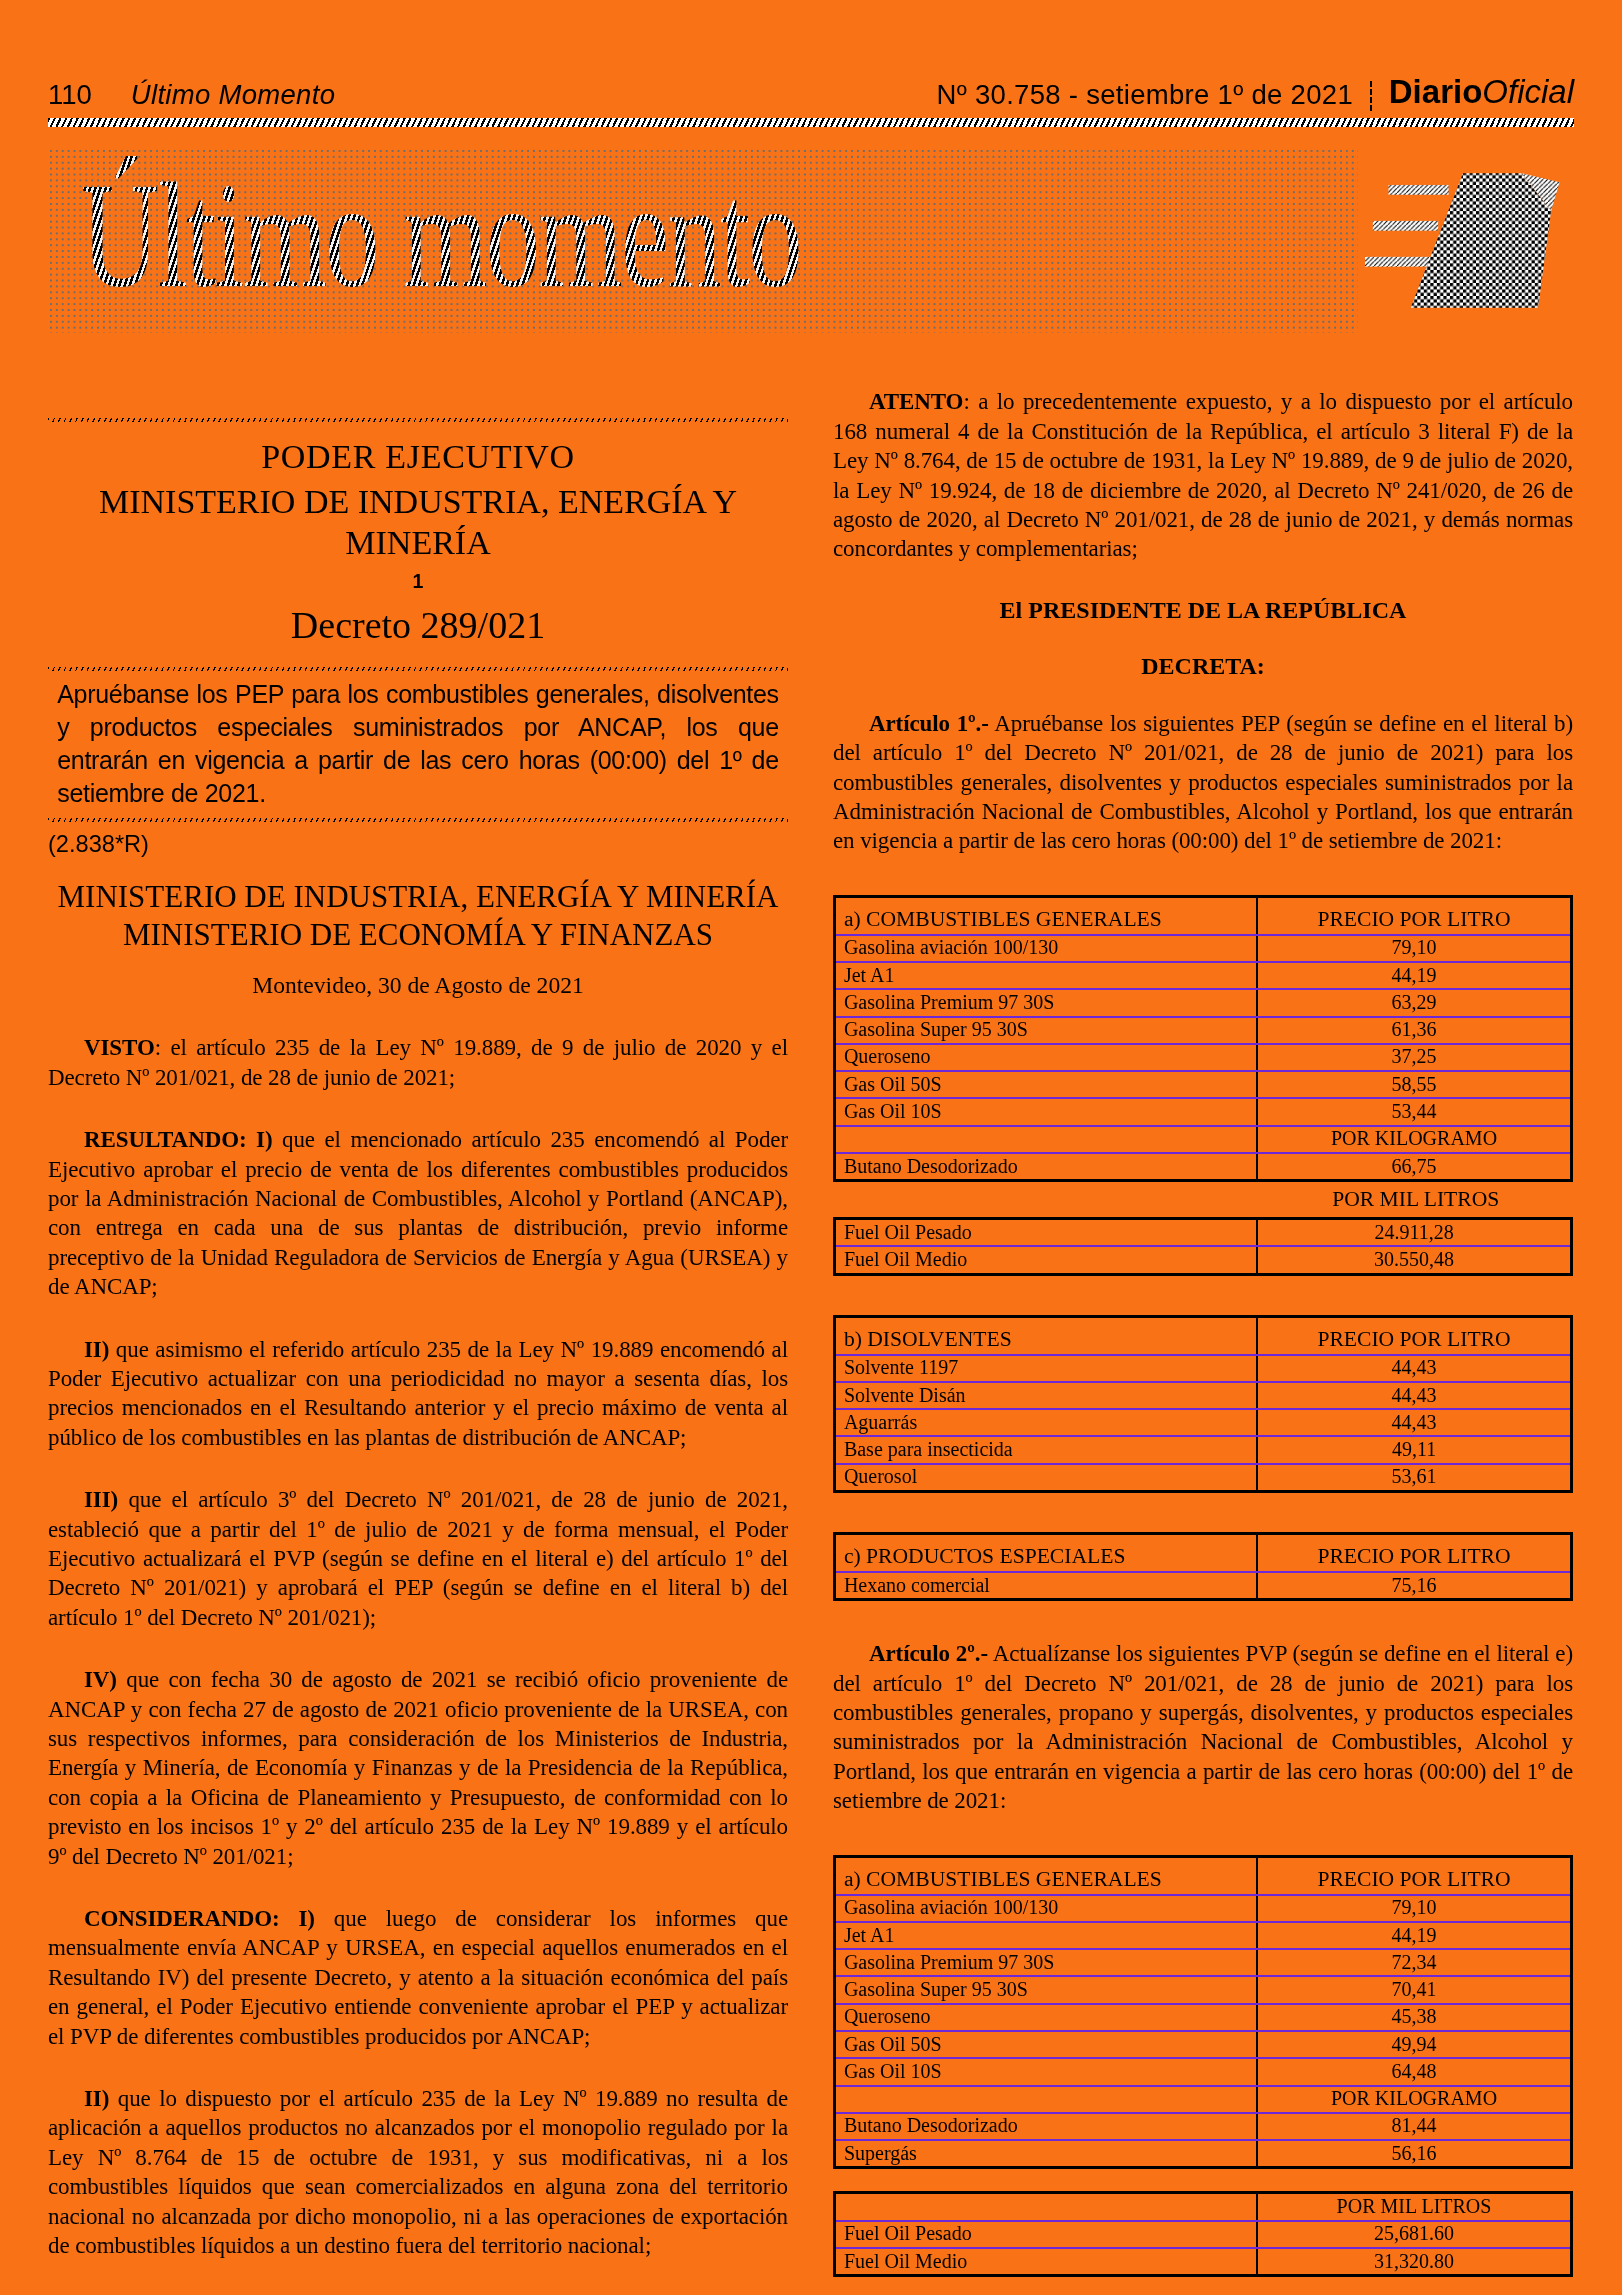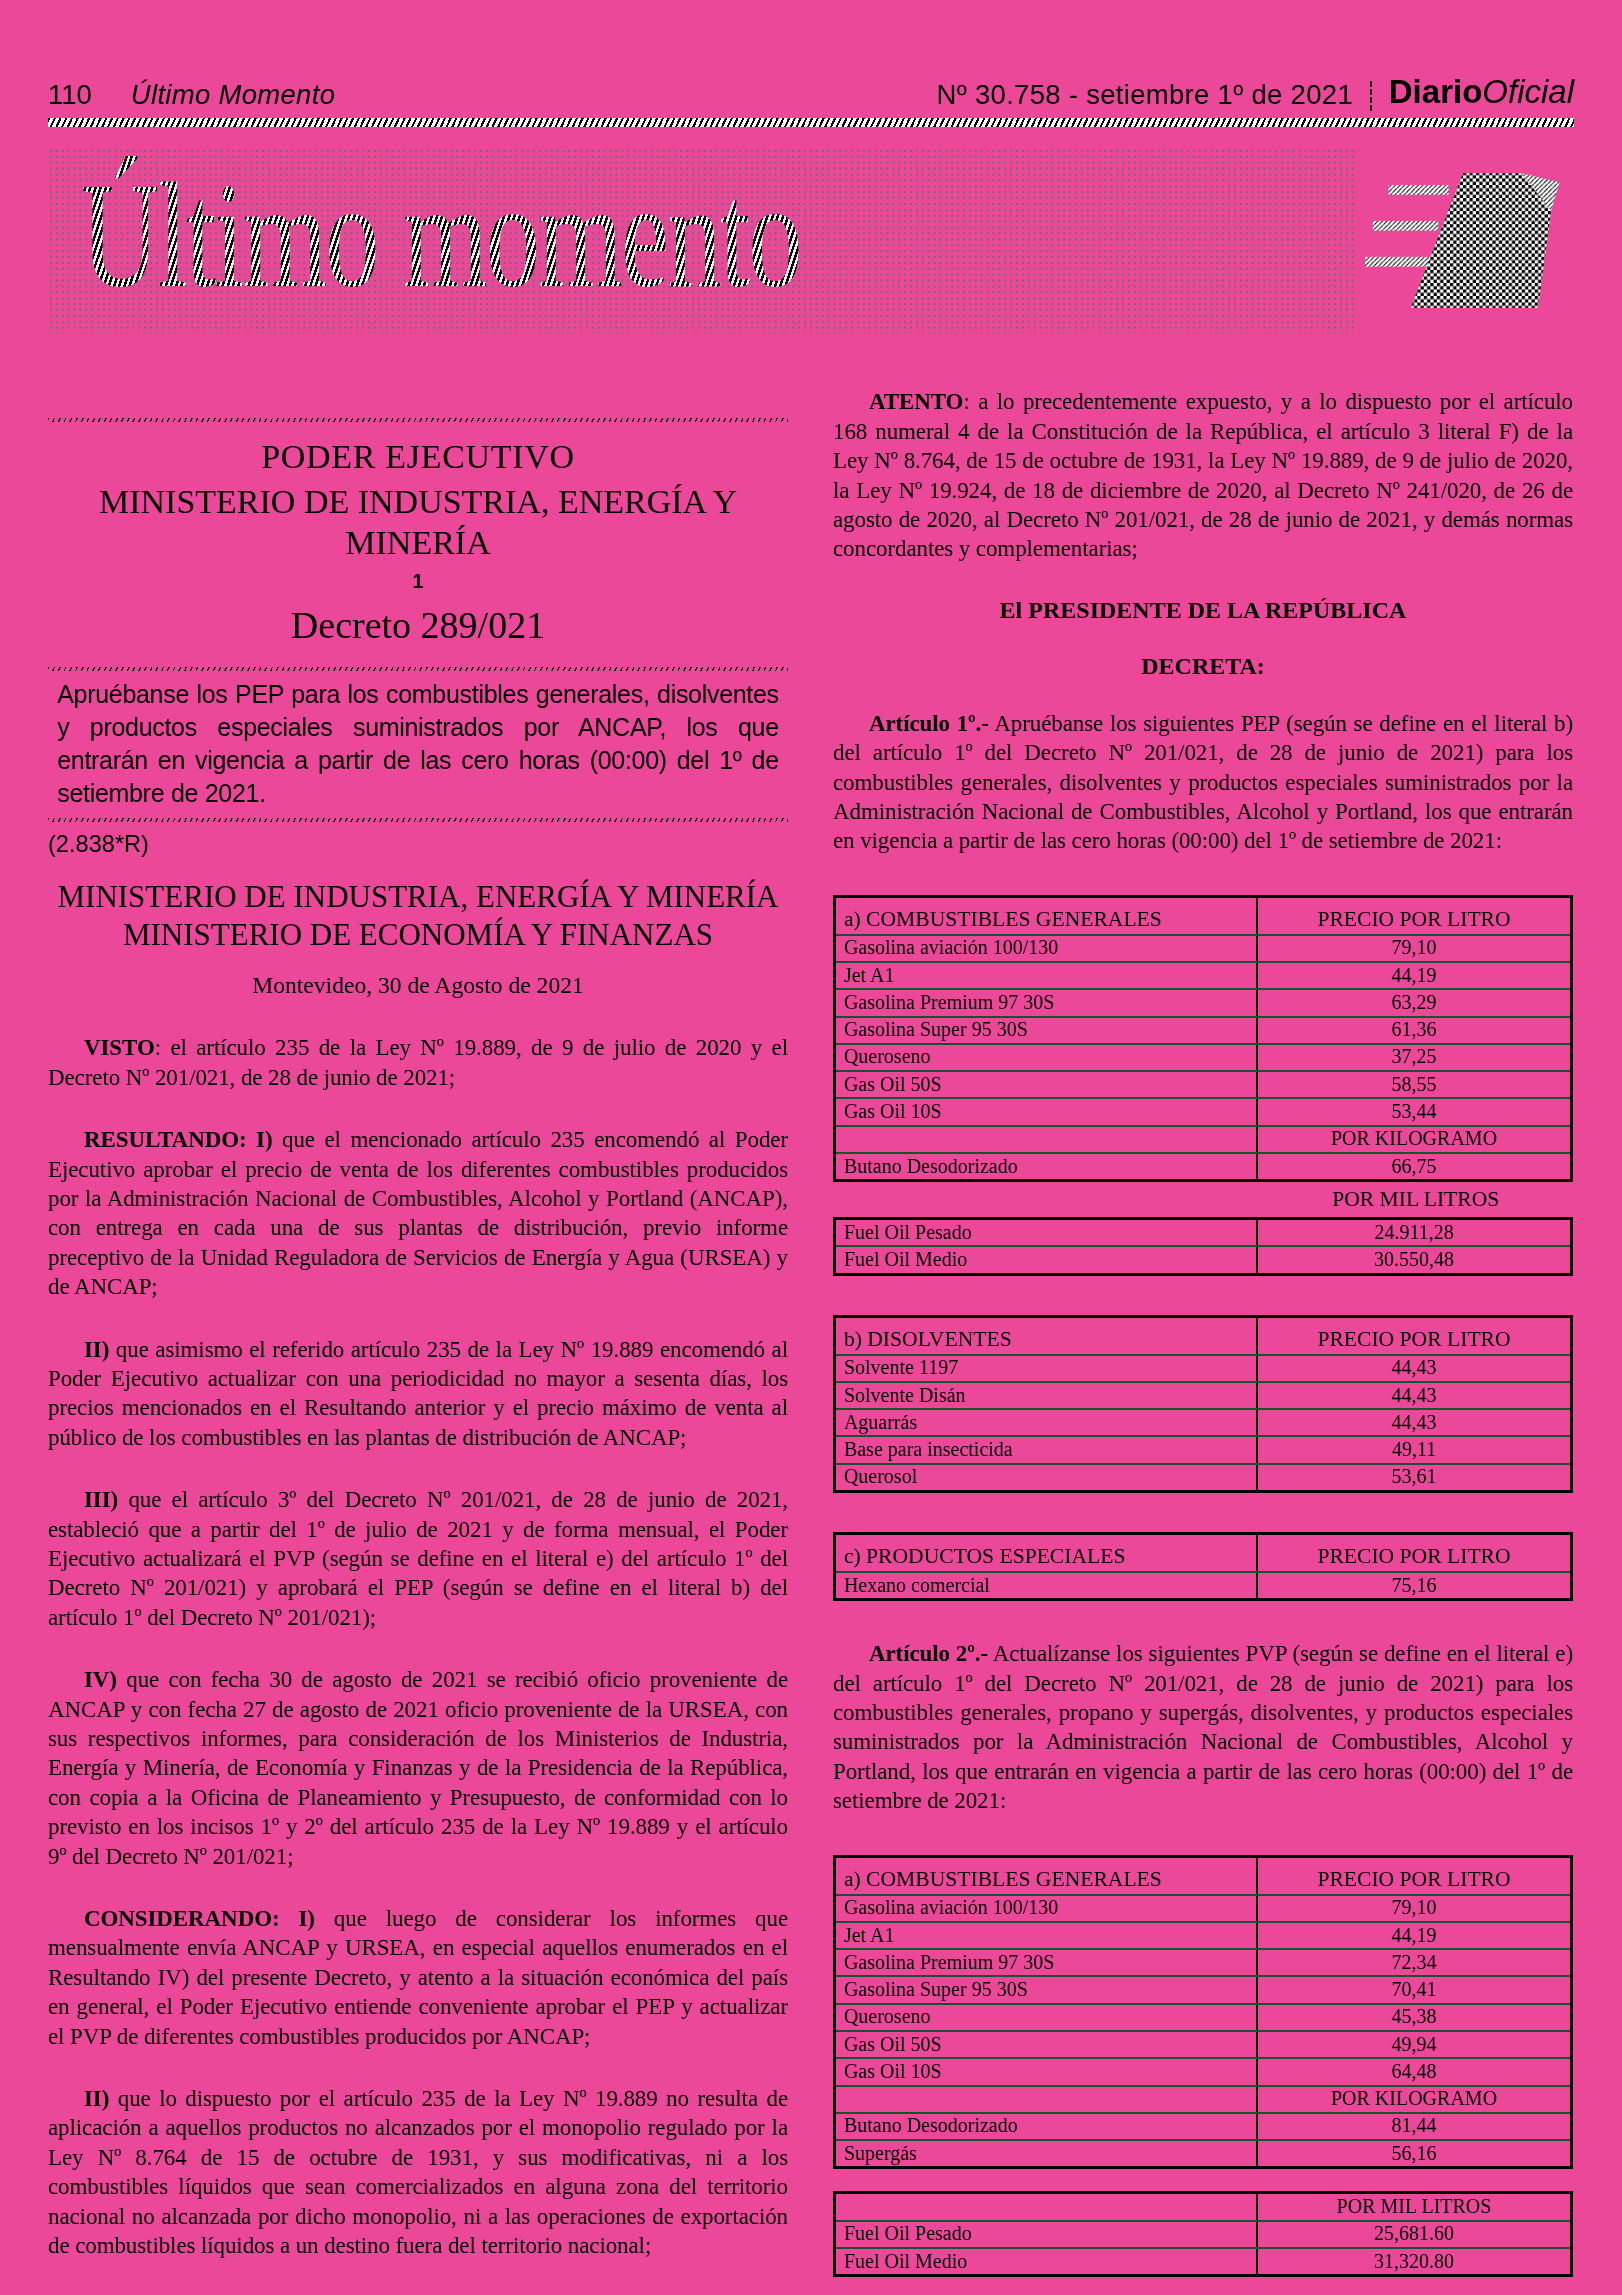--- a/index.html
+++ b/index.html
@@ -1,17 +1,17 @@
 <!DOCTYPE html>
 <html lang="es" style="font-size:10.5px"><head>
 <meta charset="utf-8">
 <style>
   html,body{margin:0;padding:0;background:#888;}
   *{box-sizing:border-box;}
-  .page{position:relative;width:1622px;height:2295px;margin:0 auto;background:#ec4899;color:#000;
+  .page{position:relative;width:1622px;height:2295px;margin:0 auto;background:#f97316;color:#000;
         padding:73px 48px 0;overflow:hidden;}
 
   
   .masthead{display:flex;justify-content:space-between;align-items:flex-end;
             font-family:"Liberation Sans",sans-serif;}
   .mh-left{display:flex;align-items:flex-end;gap:39px;}
   .pageno{font-size:27.5px;}
   .section{font-style:italic;font-size:27.5px;letter-spacing:0.3px;}
   .mh-right{display:flex;align-items:flex-end;gap:13px;}
   .issue{font-size:27.5px;letter-spacing:0.3px;}
@@ -59,21 +59,21 @@
   .body-p{margin:0 0 33px;font-size:23px;line-height:29.4px;text-align:justify;
           text-indent:36px;letter-spacing:-0.1px;}
   .body-p b{font-weight:bold;}
   .center-b{text-align:center;font-weight:bold;font-size:24px;margin:0 0 29px;}
   .president{margin-top:10.5px;}
 
   
   .tbl{margin-top:39px;}
   .tbl-block{border:3.3px solid #000;}
   .tbl-row{display:flex;align-items:stretch;}
-  .tbl-block .tbl-row + .tbl-row{border-top:2px solid #14532d;}
+  .tbl-block .tbl-row + .tbl-row{border-top:2px solid #6d28d9;}
   .tbl-l{width:57.5%;border-right:2px solid #000;padding:0.7px 7.9px 2.6px;
          font-size:20px;line-height:22px;}
   .tbl-r{width:42.5%;text-align:center;padding:0.7px 5.2px 2.6px;font-size:20px;line-height:22px;}
   .tbl-row-h .tbl-l,.tbl-row-h .tbl-r{font-size:21.6px;padding-top:10px;padding-bottom:3.9px;}
   .tbl-gap{height:22px;}
   .tbl-gap-label{display:flex;height:35px;align-items:center;}
   .tbl-gap-label span{margin-left:57.5%;width:42.5%;text-align:center;font-size:21.6px;}
   .art2{margin-top:38px;}
 </style>
 </head>

